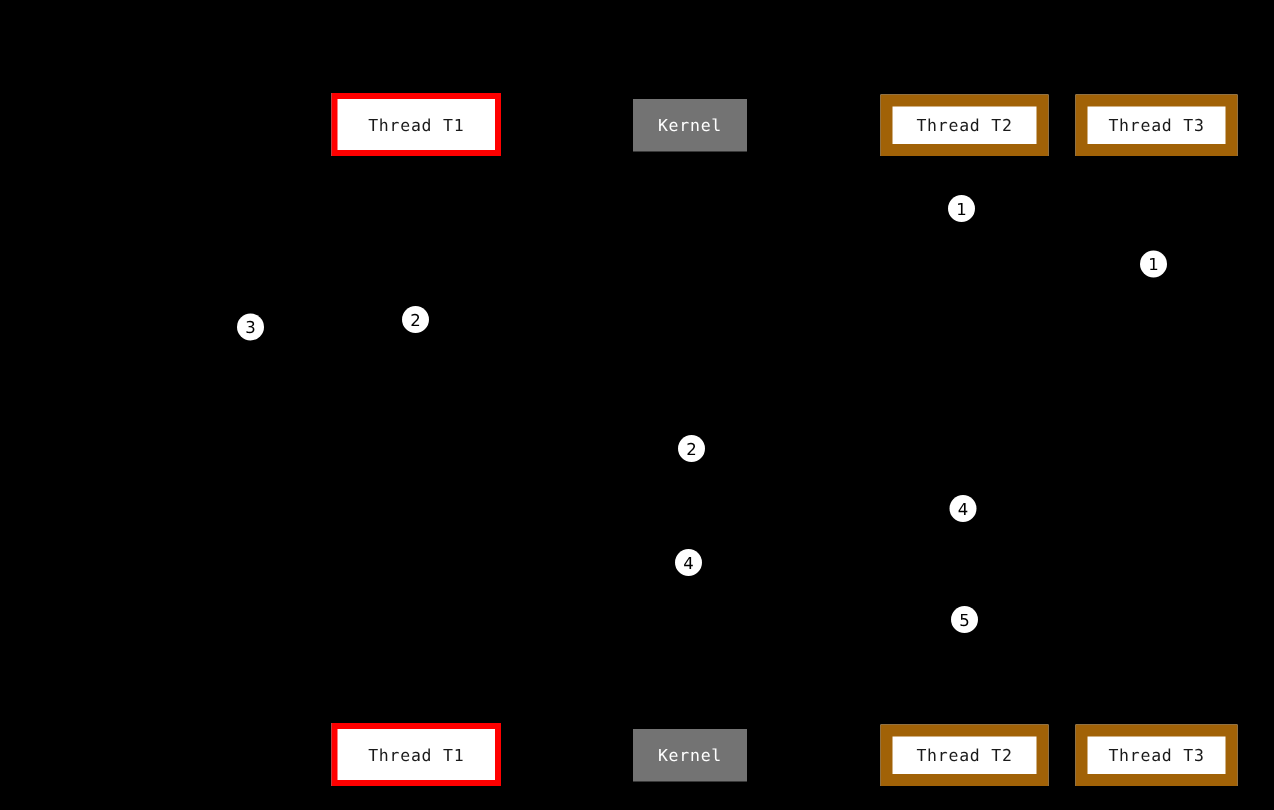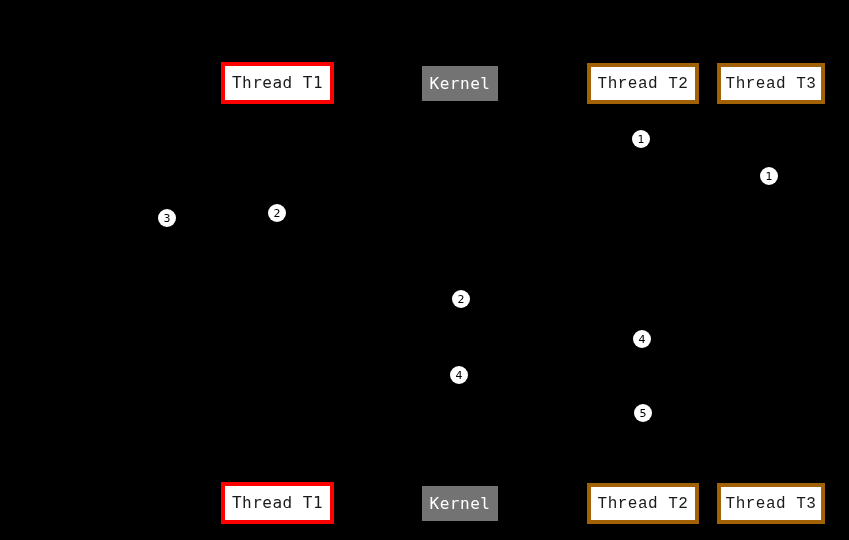--- a/index.html
+++ b/index.html
@@ -17,35 +17,34 @@
   }
 
   
   .participant {
     position: absolute;
     box-sizing: border-box;
     display: flex;
     align-items: center;
     justify-content: center;
     font-family: "DejaVu Sans Mono", "Liberation Mono", monospace;
-    font-size: 16px;
+    font-size: 11px;
     letter-spacing: 0.5px;
     white-space: nowrap;
     line-height: 1;
   }
   .participant.style-red {
     background: #ffffff;
     border: 4px solid #ff0000;
     color: #1a1a1a;
   }
   .participant.style-blue-outline {
     background: #ffffff;
-    border: 4px solid #a16207;
+    border: 8px solid #a16207;
     color: #1a1a1a;
-    font-family: Liberation Mono, monospace;
   }
   .participant.style-blue-fill {
     background: #737373;
     border: 0px solid #0000ff;
     color: #ffffff;
   }
 
   
   .lifeline {
     position: absolute;

